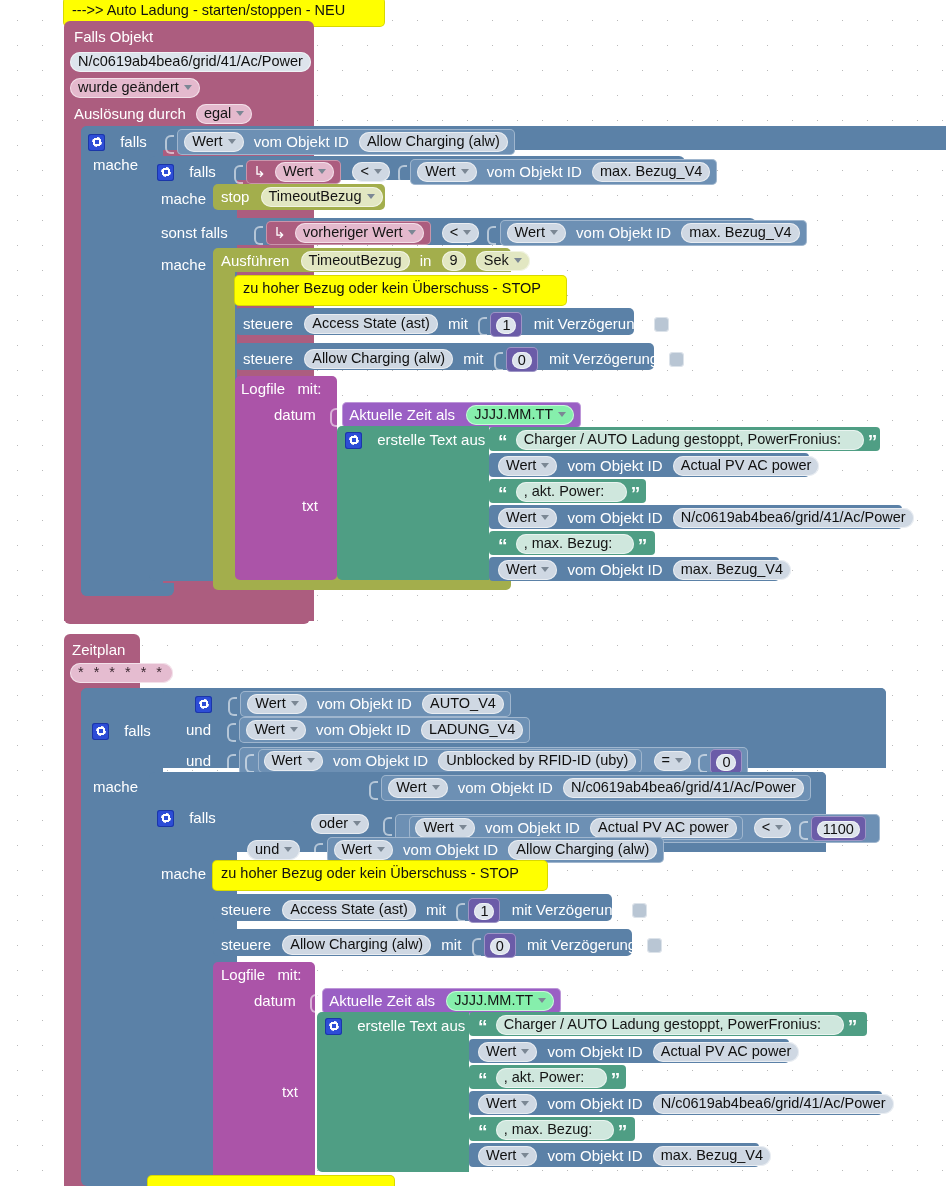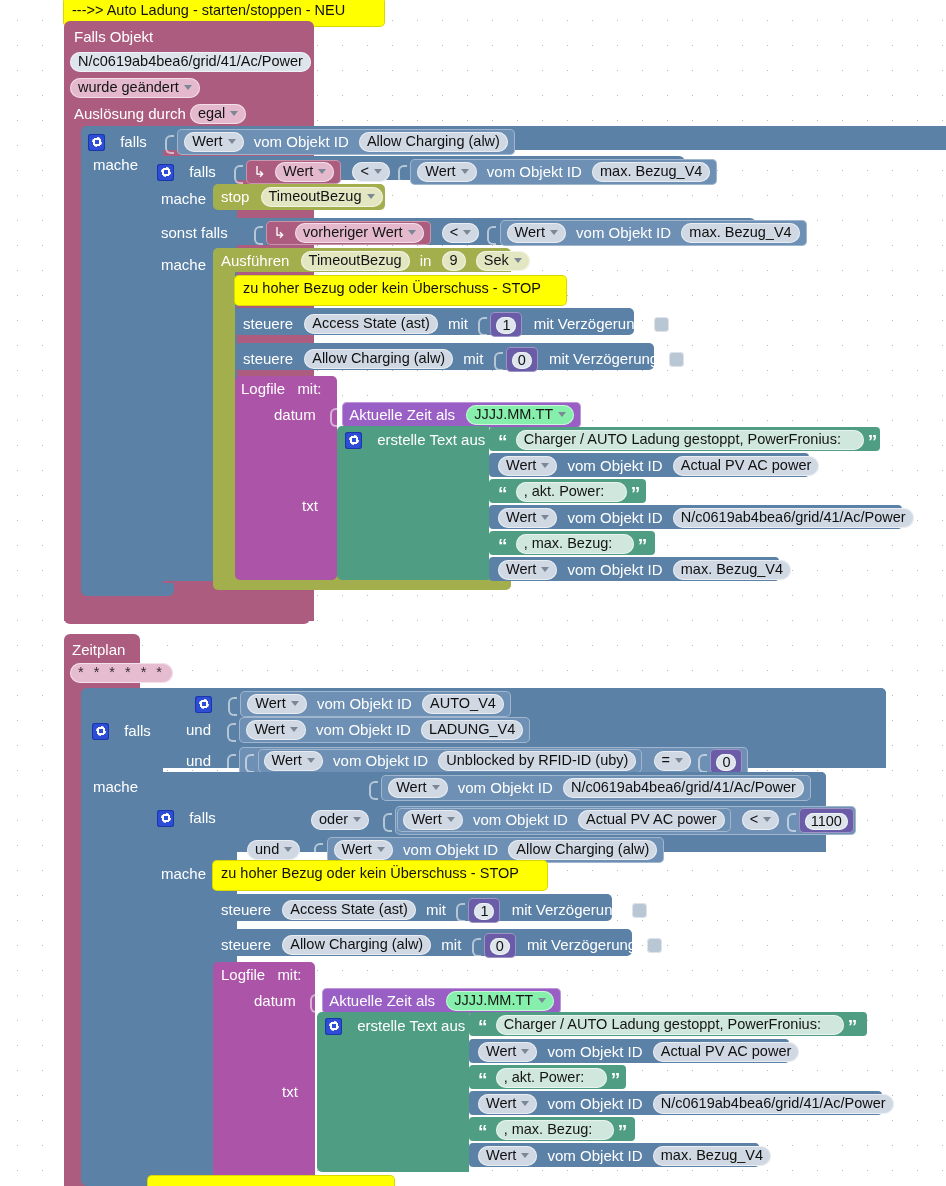--- a/index.html
+++ b/index.html
@@ -112,21 +112,21 @@
     <span class="lbl">Falls Objekt</span>
   </div>
   <div class="row" style="left:70px;top:52px;">
     <span class="pill lite">N/c0619ab4bea6/grid/41/Ac/Power</span>
   </div>
   <div class="row" style="left:70px;top:78px;">
     <span class="pill rose"><span>wurde geändert</span><span class="caret"></span></span>
   </div>
   <div class="row" style="left:74px;top:104px;">
     <span class="lbl">Auslösung durch</span>
-    <span class="pill rose" style=""><span>egal</span><span class="caret"></span></span>
+    <span class="pill rose" style="margin-left:6px;"><span>egal</span><span class="caret"></span></span>
   </div>
 
   <div class="blk c-ctrl" style="left:81px;top:126px;width:82px;height:470px;border-radius:6px 0 0 6px;"></div>
   <div class="blk c-ctrl" style="left:81px;top:126px;width:1148px;height:24px;border-radius:6px 6px 0 0;"></div>
   <div class="blk c-ctrl" style="left:81px;top:583px;width:93px;height:13px;border-radius:0 0 6px 6px;"></div>
 
   <div class="row" style="left:88px;top:129px;">
     <span class="gear"></span>
     <span class="lbl" style="margin-left:11px;">falls</span>
     <span class="sock" style="margin-left:14px;"></span>
@@ -372,21 +372,21 @@
     <span class="vblk blue2">
       <span class="pill"><span>Wert</span><span class="caret"></span></span>
       <span class="lbl" style="margin:0 6px;">vom Objekt ID</span>
       <span class="pill">N/c0619ab4bea6/grid/41/Ac/Power</span>
     </span>
   </div>
 
   <div class="row" style="left:311px;top:806px;">
     <span class="pill"><span>oder</span><span class="caret"></span></span>
     <span class="sock" style="margin-left:10px;"></span>
-    <span class="vblk blue2" style="padding:2px 2px;">
+    <span class="vblk blue2" style="padding:2px 14px;margin-top:8px;">
       <span class="vblk blue2" style="padding:2px 6px;">
         <span class="pill"><span>Wert</span><span class="caret"></span></span>
         <span class="lbl" style="margin:0 6px;">vom Objekt ID</span>
         <span class="pill">Actual PV AC power</span>
       </span>
       <span class="pill" style="margin-left:7px;"><span>&lt;</span><span class="caret"></span></span>
       <span class="sock" style="margin-left:3px;"></span>
       <span class="vblk num"><span class="pill lite" style="padding:0 6px;">1100</span></span>
     </span>
   </div>

